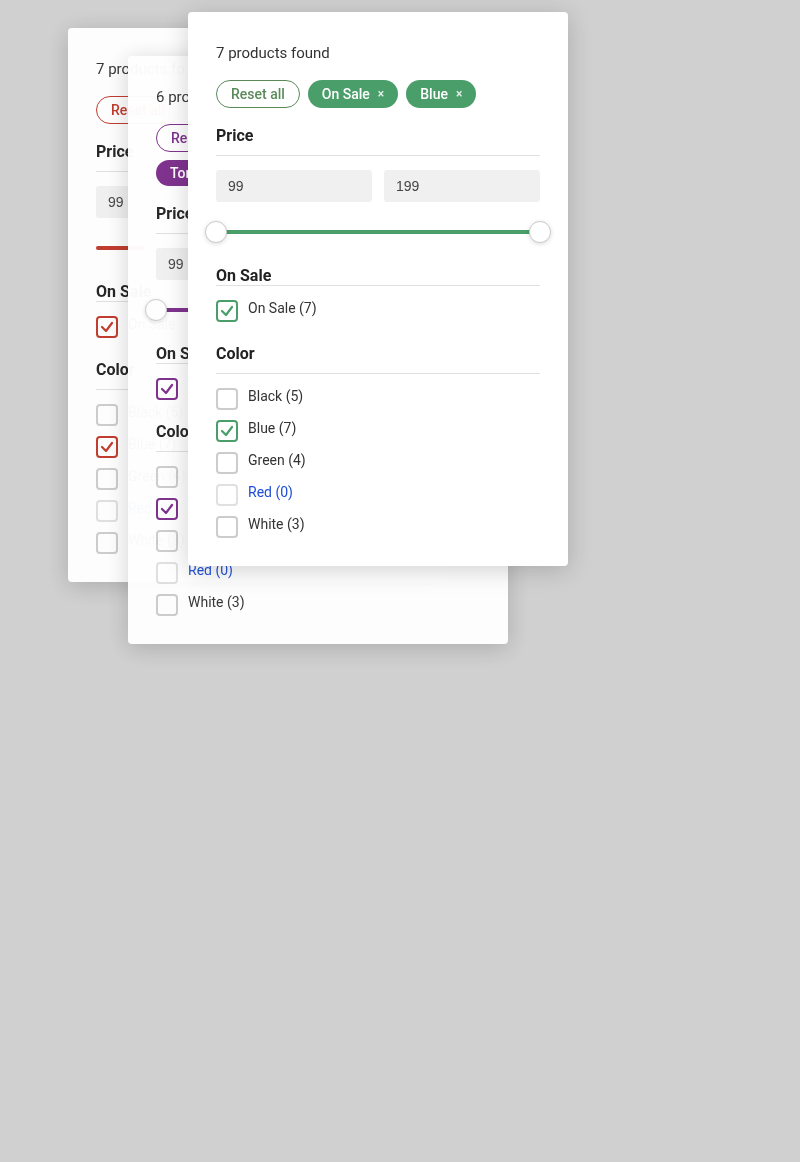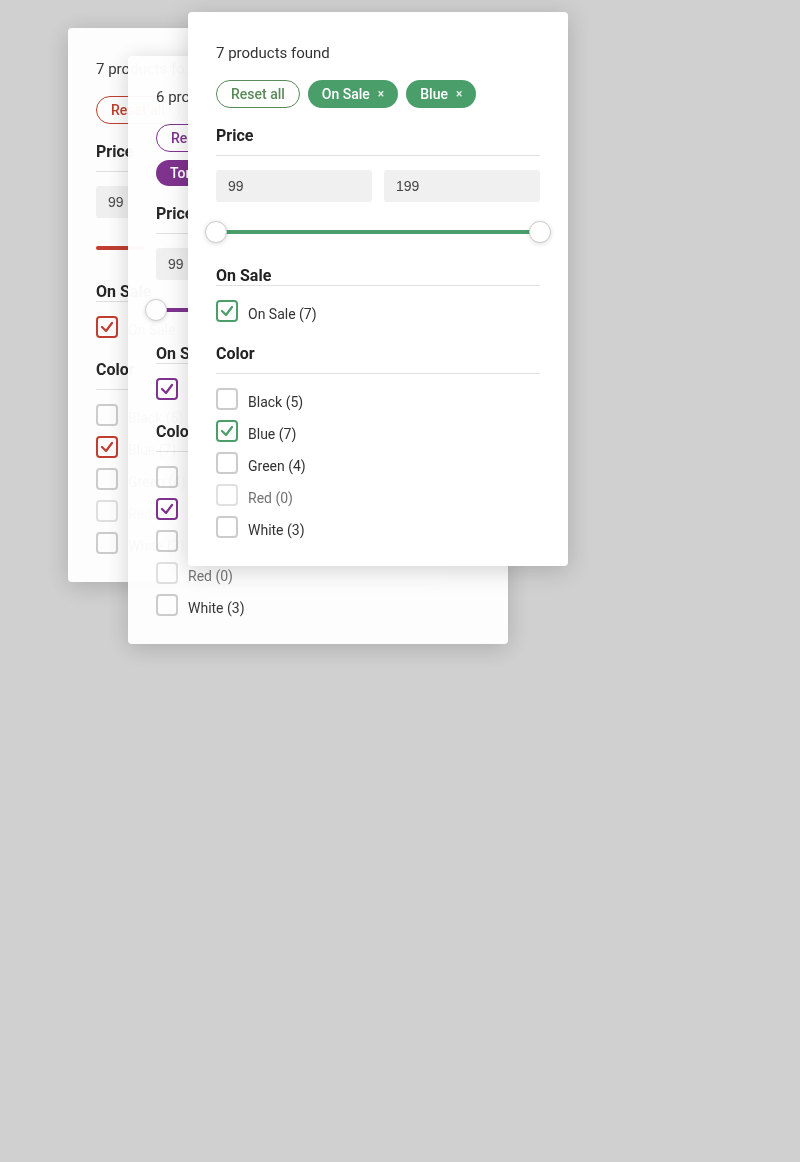--- a/index.html
+++ b/index.html
@@ -186,28 +186,28 @@
     .thumb-right-red { right: -11px; }
     .thumb-right-purple { right: -11px; }
 
     .checkbox-list {
       display: flex;
       flex-direction: column;
       gap: 10px;
     }
     .checkbox-item {
       display: flex;
-      align-items: flex-end;
+      align-items: flex-start;
       gap: 10px;
       font-size: 14px;
       color: #333;
       cursor: pointer;
     }
     .checkbox-item.disabled {
-      color: #737373;
+      color: #1d4ed8;
     }
     .checkbox-box {
       width: 22px;
       height: 22px;
       border: 2px solid #ccc;
       border-radius: 4px;
       background: #fff;
       display: flex;
       align-items: center;
       justify-content: center;

